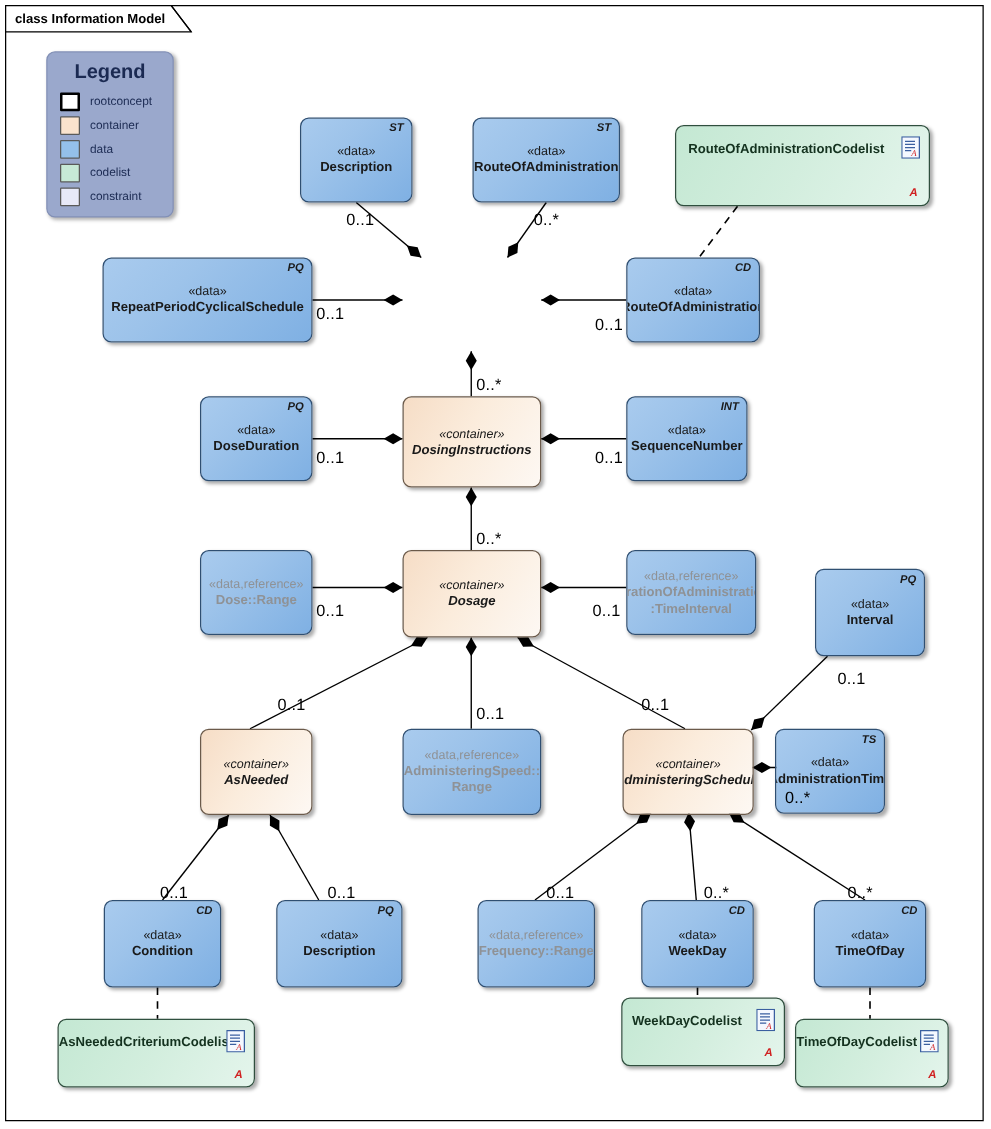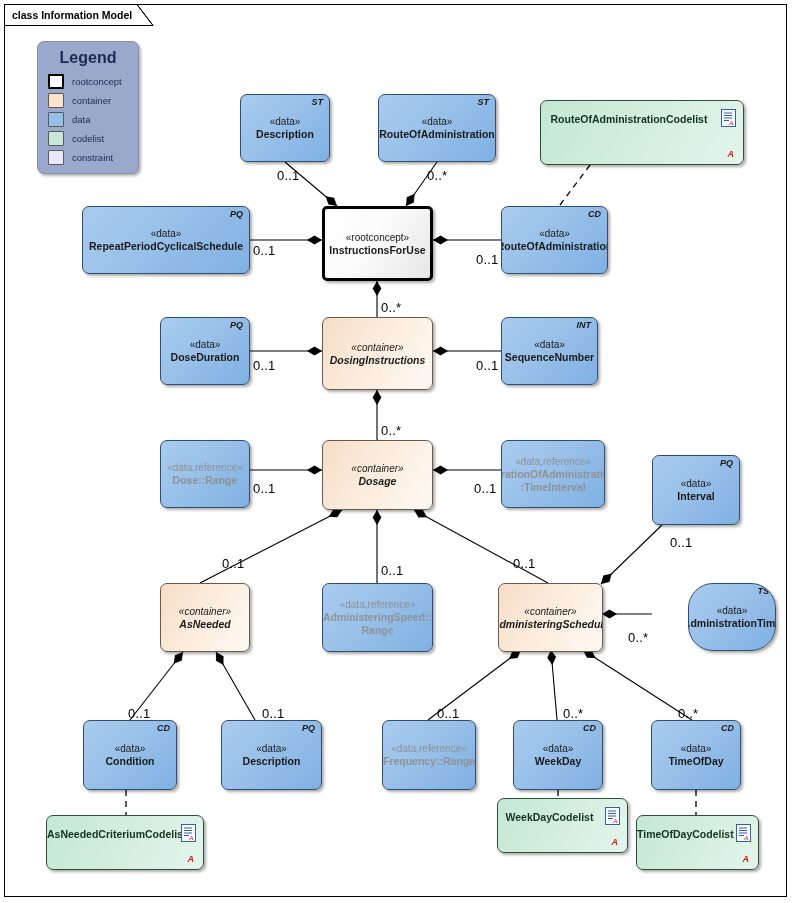--- a/index.html
+++ b/index.html
@@ -224,24 +224,20 @@
     </span>
     <span class="red-a">A</span>
   </div>
 
   <div class="node n-data" style="left:82px;top:206px;width:168px;height:68px;">
     <span class="tagtype">PQ</span>
     <span class="stereo">«data»</span>
     <span class="nm">RepeatPeriodCyclicalSchedule</span>
   </div>
 
-  <div class="node n-root" style="left:322px;top:206px;width:111px;height:75px;">
-    <span class="stereo">«rootconcept»</span>
-    <span class="nm">InstructionsForUse</span>
-  </div>
 
   <div class="node n-data" style="left:501px;top:206px;width:107px;height:68px;">
     <span class="tagtype">CD</span>
     <span class="stereo">«data»</span>
     <span class="nm">RouteOfAdministration</span>
   </div>
 
   <div class="node n-data" style="left:160px;top:317px;width:90px;height:68px;">
     <span class="tagtype">PQ</span>
     <span class="stereo">«data»</span>
@@ -290,21 +286,21 @@
     <span class="stereo">«data,reference»</span>
     <span class="nm" style="white-space:pre-line;">AdministeringSpeed::
 Range</span>
   </div>
 
   <div class="node n-container" style="left:498px;top:583px;width:105px;height:69px;">
     <span class="stereo">«container»</span>
     <span class="nm">AdministeringSchedule</span>
   </div>
 
-  <div class="node n-data" style="left:688px;top:583px;width:88px;height:68px;border-radius:25px;">
+  <div class="node n-data" style="left:620px;top:583px;width:88px;height:68px;">
     <span class="tagtype">TS</span>
     <span class="stereo">«data»</span>
     <span class="nm">AdministrationTime</span>
   </div>
 
   <div class="node n-data" style="left:83px;top:720px;width:94px;height:70px;">
     <span class="tagtype">CD</span>
     <span class="stereo">«data»</span>
     <span class="nm">Condition</span>
   </div>

